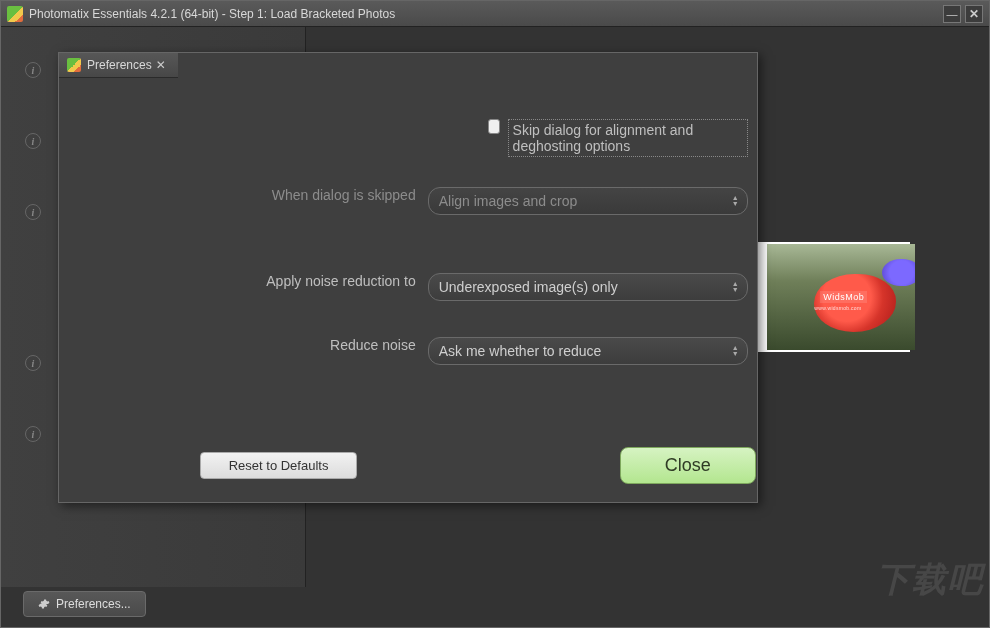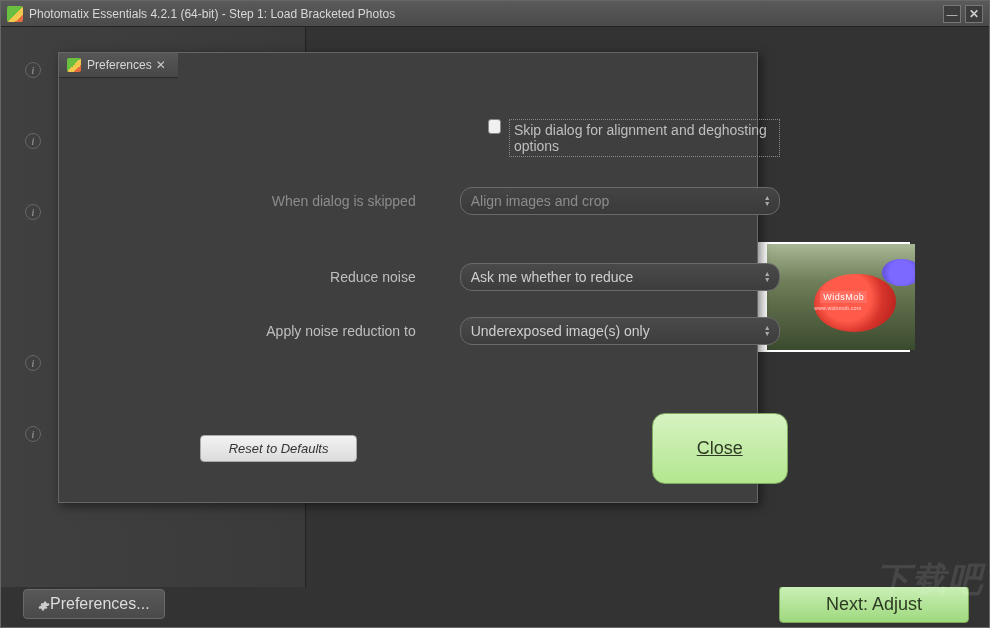--- a/index.html
+++ b/index.html
@@ -112,24 +112,24 @@
 .bottom-bar {
   height: 40px;
   background: #333;
   display: flex; align-items: center;
   padding: 0 20px 6px 20px;
 }
 .btn-gray {
   background: linear-gradient(#585858, #4a4a4a);
   border: 1px solid #6a6a6a;
   border-radius: 4px;
-  color: #ddd; font-size: 16px;
+  color: #ddd; font-size: 12px;
   padding: 5px 14px;
   cursor: pointer;
-  display: inline-flex; align-items: center; 
+  display: inline-flex; align-items: center; gap: 6px;
 }
 .gear-icon {
   width: 12px; height: 12px;
 }
 .gear-icon svg { width:12px; height:12px; }
 .btn-green-big {
   background: linear-gradient(#c9efb5, #9fd97e);
   border: 1px solid #7aa858;
   border-radius: 4px;
   color: #2c3b21; font-size: 18px;
@@ -168,23 +168,22 @@
   font-size:12px; cursor:pointer;
 }
 
 .dialog-body {
   flex:1;
   padding: 70px 30px 20px 30px;
   position: relative;
 }
 
 .form-row {
-  display:flex; align-items:center;
-  margin-bottom: 26px;
-  gap: 32px;
+  display:flex; align-items:flex-start;
+  margin-bottom: 36px;
 }
 .form-row .label {
   width: 220px; text-align: right;
   color:#bfbfbf; font-size:14px;
   padding-right: 12px;
 }
 .form-row .label.dim { color:#8c8c8c; }
 
 .checkbox-row {
   display:flex; 
@@ -236,30 +235,28 @@
   padding: 14px 22px 18px 22px;
   display:flex; align-items:center;
 }
 .btn-light {
   background: linear-gradient(#f2f2f2, #dcdcdc);
   border: 1px solid #aaa;
   border-radius:4px;
   color:#333; font-size:13px;
   padding: 5px 28px;
   cursor:pointer;
-  font-style:italic;
 }
 .btn-green {
   background: linear-gradient(#d6f3c2, #b3e68f);
   border: 1px solid #7ea85d;
-  border-radius:13px;
+  border-radius:8px;
   color:#2f3b25; font-size:18px;
-  padding: 24px 44px;
+  padding: 7px 44px;
   cursor:pointer;
-  text-decoration:underline;
 }
 .dialog-footer .spacer { flex:1; }
 
 .watermark {
   position:absolute; right:6px; bottom:25px;
   color: rgba(255,255,255,0.10);
   font-size: 34px; font-weight: bold; font-style: italic;
   letter-spacing: 2px;
   pointer-events: none;
 }
@@ -307,23 +304,20 @@
       <button class="btn-gray">
         <span class="gear-icon">
           <svg viewBox="0 0 24 24" fill="#ccc">
               <path d="M12 8a4 4 0 100 8 4 4 0 000-8zm9 4a7.9 7.9 0 00-.1-1.2l2-1.6-2-3.4-2.4 1a8 8 0 00-2-1.2l-.4-2.6h-4l-.4 2.6a8 8 0 00-2 1.2l-2.4-1-2 3.4 2 1.6A8 8 0 003 12c0 .4 0 .8.1 1.2l-2 1.6 2 3.4 2.4-1c.6.5 1.3.9 2 1.2l.4 2.6h4l.4-2.6c.7-.3 1.4-.7 2-1.2l2.4 1 2-3.4-2-1.6c.1-.4.1-.8.1-1.2z"></path>
             </svg>
         </span>
         <span>Preferences...</span>
       </button>
     </div>
     <div class="spacer"></div>
-    <button class="btn-green-big">
-      <span>Next: Adjust</span>
-    </button>
   </div>
 
   <div class="dialog">
     <div class="dialog-titlebar">
       <div class="app-icon"></div>
       <div class="dlg-title">Preferences</div>
       <div class="spacer"></div>
       <div class="dlg-close">✕</div>
     </div>
 
@@ -338,31 +332,31 @@
         <div class="label dim">When dialog is skipped</div>
         <div class="select disabled">
           <span>Align images and crop</span>
           <span class="caret"></span>
         </div>
       </div>
 
       <div style="height:22px"></div>
 
       <div class="form-row">
+        <div class="label">Apply noise reduction to</div>
+        <div class="select">
+          <span>Underexposed image(s) only</span>
+          <span class="caret"></span>
+        </div>
+      </div>
+
+      <div class="form-row">
         <div class="label">Reduce noise</div>
         <div class="select">
           <span>Ask me whether to reduce</span>
-          <span class="caret"></span>
-        </div>
-      </div>
-
-      <div class="form-row">
-        <div class="label">Apply noise reduction to</div>
-        <div class="select">
-          <span>Underexposed image(s) only</span>
           <span class="caret"></span>
         </div>
       </div>
 
       <div style="height:20px"></div>
 
 
       <div class="dialog-footer">
         <button class="btn-light">
           <span>Reset to Defaults</span>

